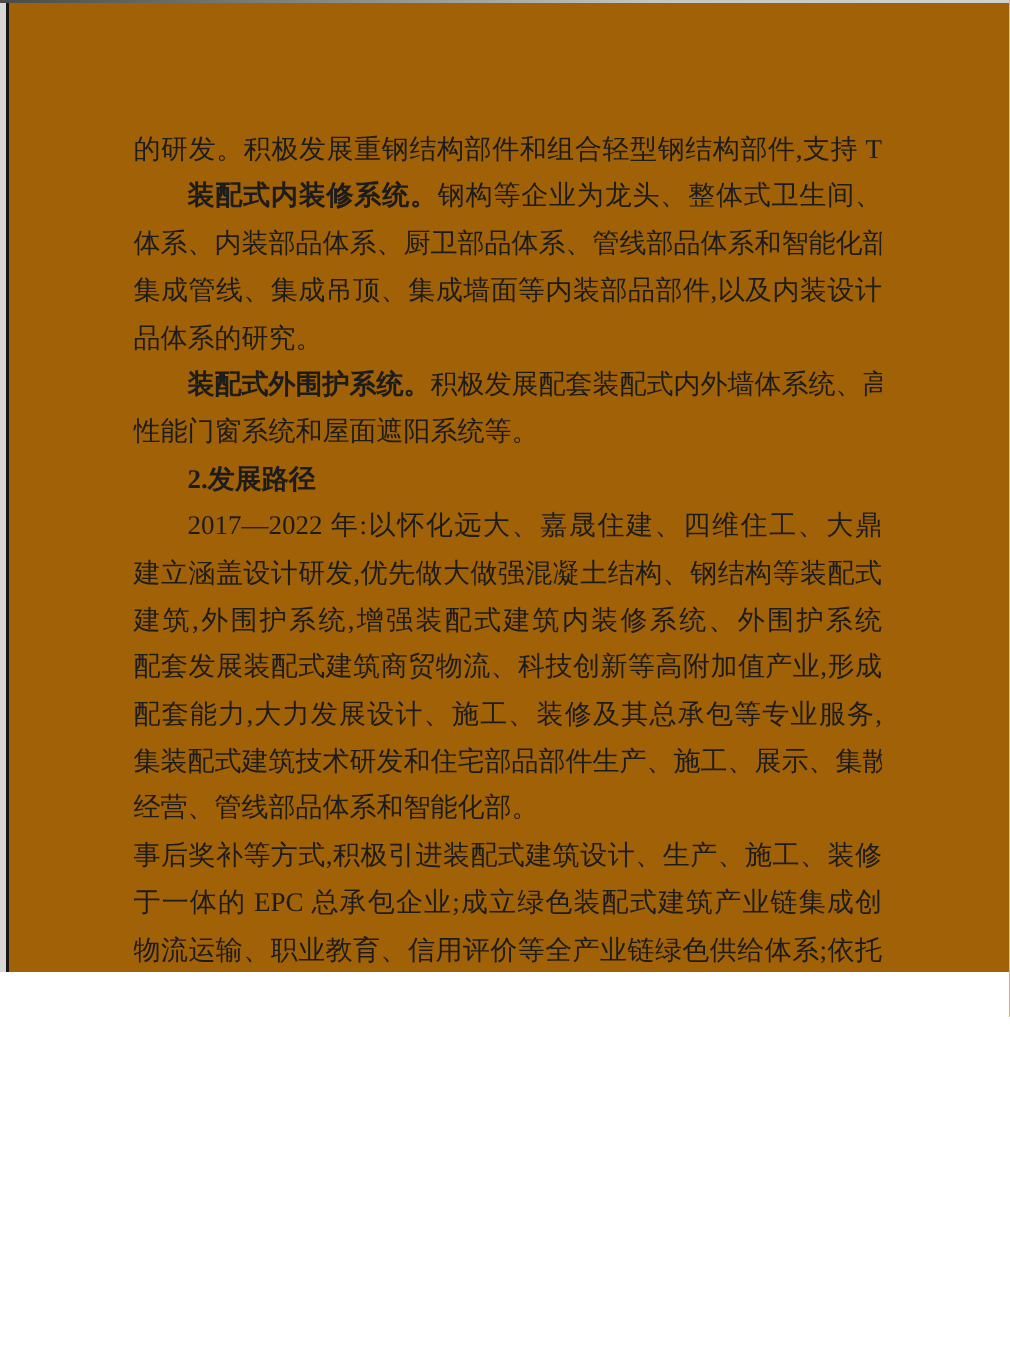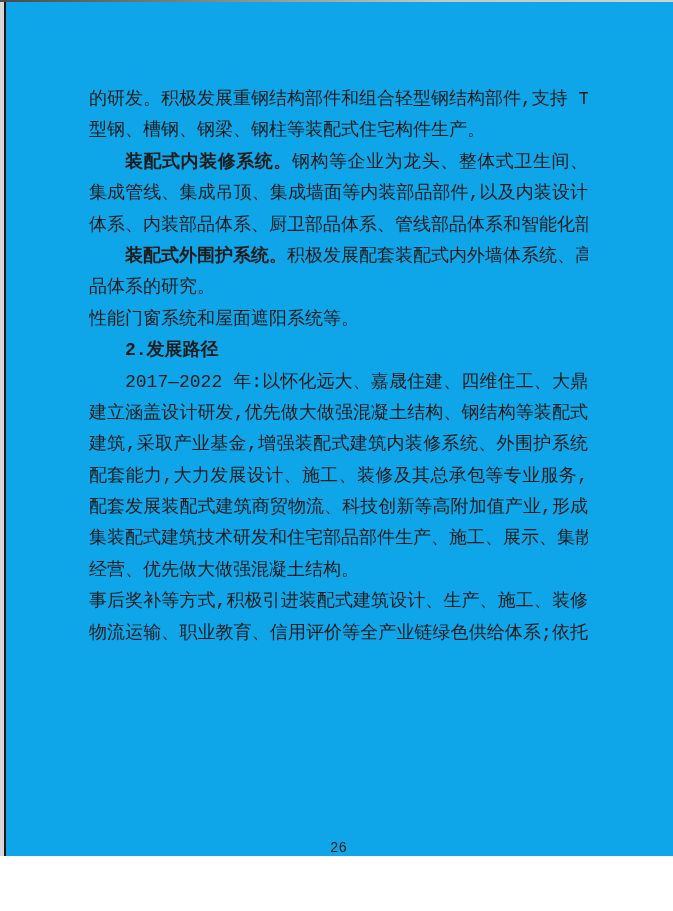--- a/index.html
+++ b/index.html
@@ -1,21 +1,21 @@
 <!DOCTYPE html>
 <html><head>
 <meta charset="utf-8">
 <style>
   html,body { margin:0; padding:0; background:#fff; }
   .page {
     position:relative;
-    width:673px; height:856px;
-    background:#0ea5e9;
+    width:673px; height:648px;
+    background:#a16207;
     overflow:hidden;
-    font-family:Liberation Mono, monospace;
+    font-family:Liberation Serif, serif;
     color:#1c1c1c;
   }
   
   .edge-left-gray  { position:absolute; left:0; top:0; width:4px; height:911px; background:#d8d8d8; }
   .edge-left-line  { position:absolute; left:4px; top:0; width:2px; height:906px; background:#161616; }
   .edge-top-line   { position:absolute; left:0; top:0; width:673px; height:2px;
                      background:linear-gradient(to right,#4a4a4a 0%,#7a7a7a 25%,#c6c6c6 65%,#d2d2d2 100%); }
   .edge-bottom-line{ position:absolute; left:0; top:903px; width:673px; height:3px; background:#101010; }
 
   .text-block {
@@ -45,34 +45,34 @@
 
 <div class="page">
 
   <div class="edge-left-gray"></div>
   <div class="edge-left-line"></div>
   <div class="edge-top-line"></div>
   <div class="edge-bottom-line"></div>
 
   <div class="text-block">
     <div class="line"><b class="lead"></b><span>的研发。积极发展重钢结构部件和组合轻型钢结构部件,支持 T</span></div>
-    <div class="line end"><b class="lead"></b><span>型钢、槽钢、钢梁、钢柱等装配式住宅构件生产。</span></div>
     <div class="line indent"><b class="lead">装配式内装修系统。</b><span>钢构等企业为龙头、整体式卫生间、</span></div>
+    <div class="line"><b class="lead"></b><span>体系、内装部品体系、厨卫部品体系、管线部品体系和智能化部</span></div>
     <div class="line"><b class="lead"></b><span>集成管线、集成吊顶、集成墙面等内装部品部件,以及内装设计</span></div>
-    <div class="line"><b class="lead"></b><span>体系、内装部品体系、厨卫部品体系、管线部品体系和智能化部</span></div>
+    <div class="line end"><b class="lead"></b><span>品体系的研究。</span></div>
     <div class="line indent"><b class="lead">装配式外围护系统。</b><span>积极发展配套装配式内外墙体系统、高</span></div>
-    <div class="line end"><b class="lead"></b><span>品体系的研究。</span></div>
     <div class="line end"><b class="lead"></b><span>性能门窗系统和屋面遮阳系统等。</span></div>
     <div class="line indent end"><b class="lead">2.发展路径</b><span></span></div>
     <div class="line indent"><b class="lead"></b><span>2017—2022 年:以怀化远大、嘉晟住建、四维住工、大鼎</span></div>
     <div class="line"><b class="lead"></b><span>建立涵盖设计研发,优先做大做强混凝土结构、钢结构等装配式</span></div>
-    <div class="line"><b class="lead"></b><span>建筑,采取产业基金,增强装配式建筑内装修系统、外围护系统</span></div>
+    <div class="line"><b class="lead"></b><span>建筑,外围护系统,增强装配式建筑内装修系统、外围护系统</span></div>
+    <div class="line"><b class="lead"></b><span>配套发展装配式建筑商贸物流、科技创新等高附加值产业,形成</span></div>
     <div class="line"><b class="lead"></b><span>配套能力,大力发展设计、施工、装修及其总承包等专业服务,</span></div>
-    <div class="line"><b class="lead"></b><span>配套发展装配式建筑商贸物流、科技创新等高附加值产业,形成</span></div>
     <div class="line"><b class="lead"></b><span>集装配式建筑技术研发和住宅部品部件生产、施工、展示、集散、</span></div>
-    <div class="line end"><b class="lead"></b><span>经营、优先做大做强混凝土结构。</span></div>
+    <div class="line end"><b class="lead"></b><span>经营、管线部品体系和智能化部。</span></div>
     <div class="line"><b class="lead"></b><span>事后奖补等方式,积极引进装配式建筑设计、生产、施工、装修</span></div>
+    <div class="line"><b class="lead"></b><span>于一体的 EPC 总承包企业;成立绿色装配式建筑产业链集成创</span></div>
     <div class="line"><b class="lead"></b><span>物流运输、职业教育、信用评价等全产业链绿色供给体系;依托</span></div>
   </div>
 
   <div class="page-number">26</div>
 
 </div>
 
 </body></html>

